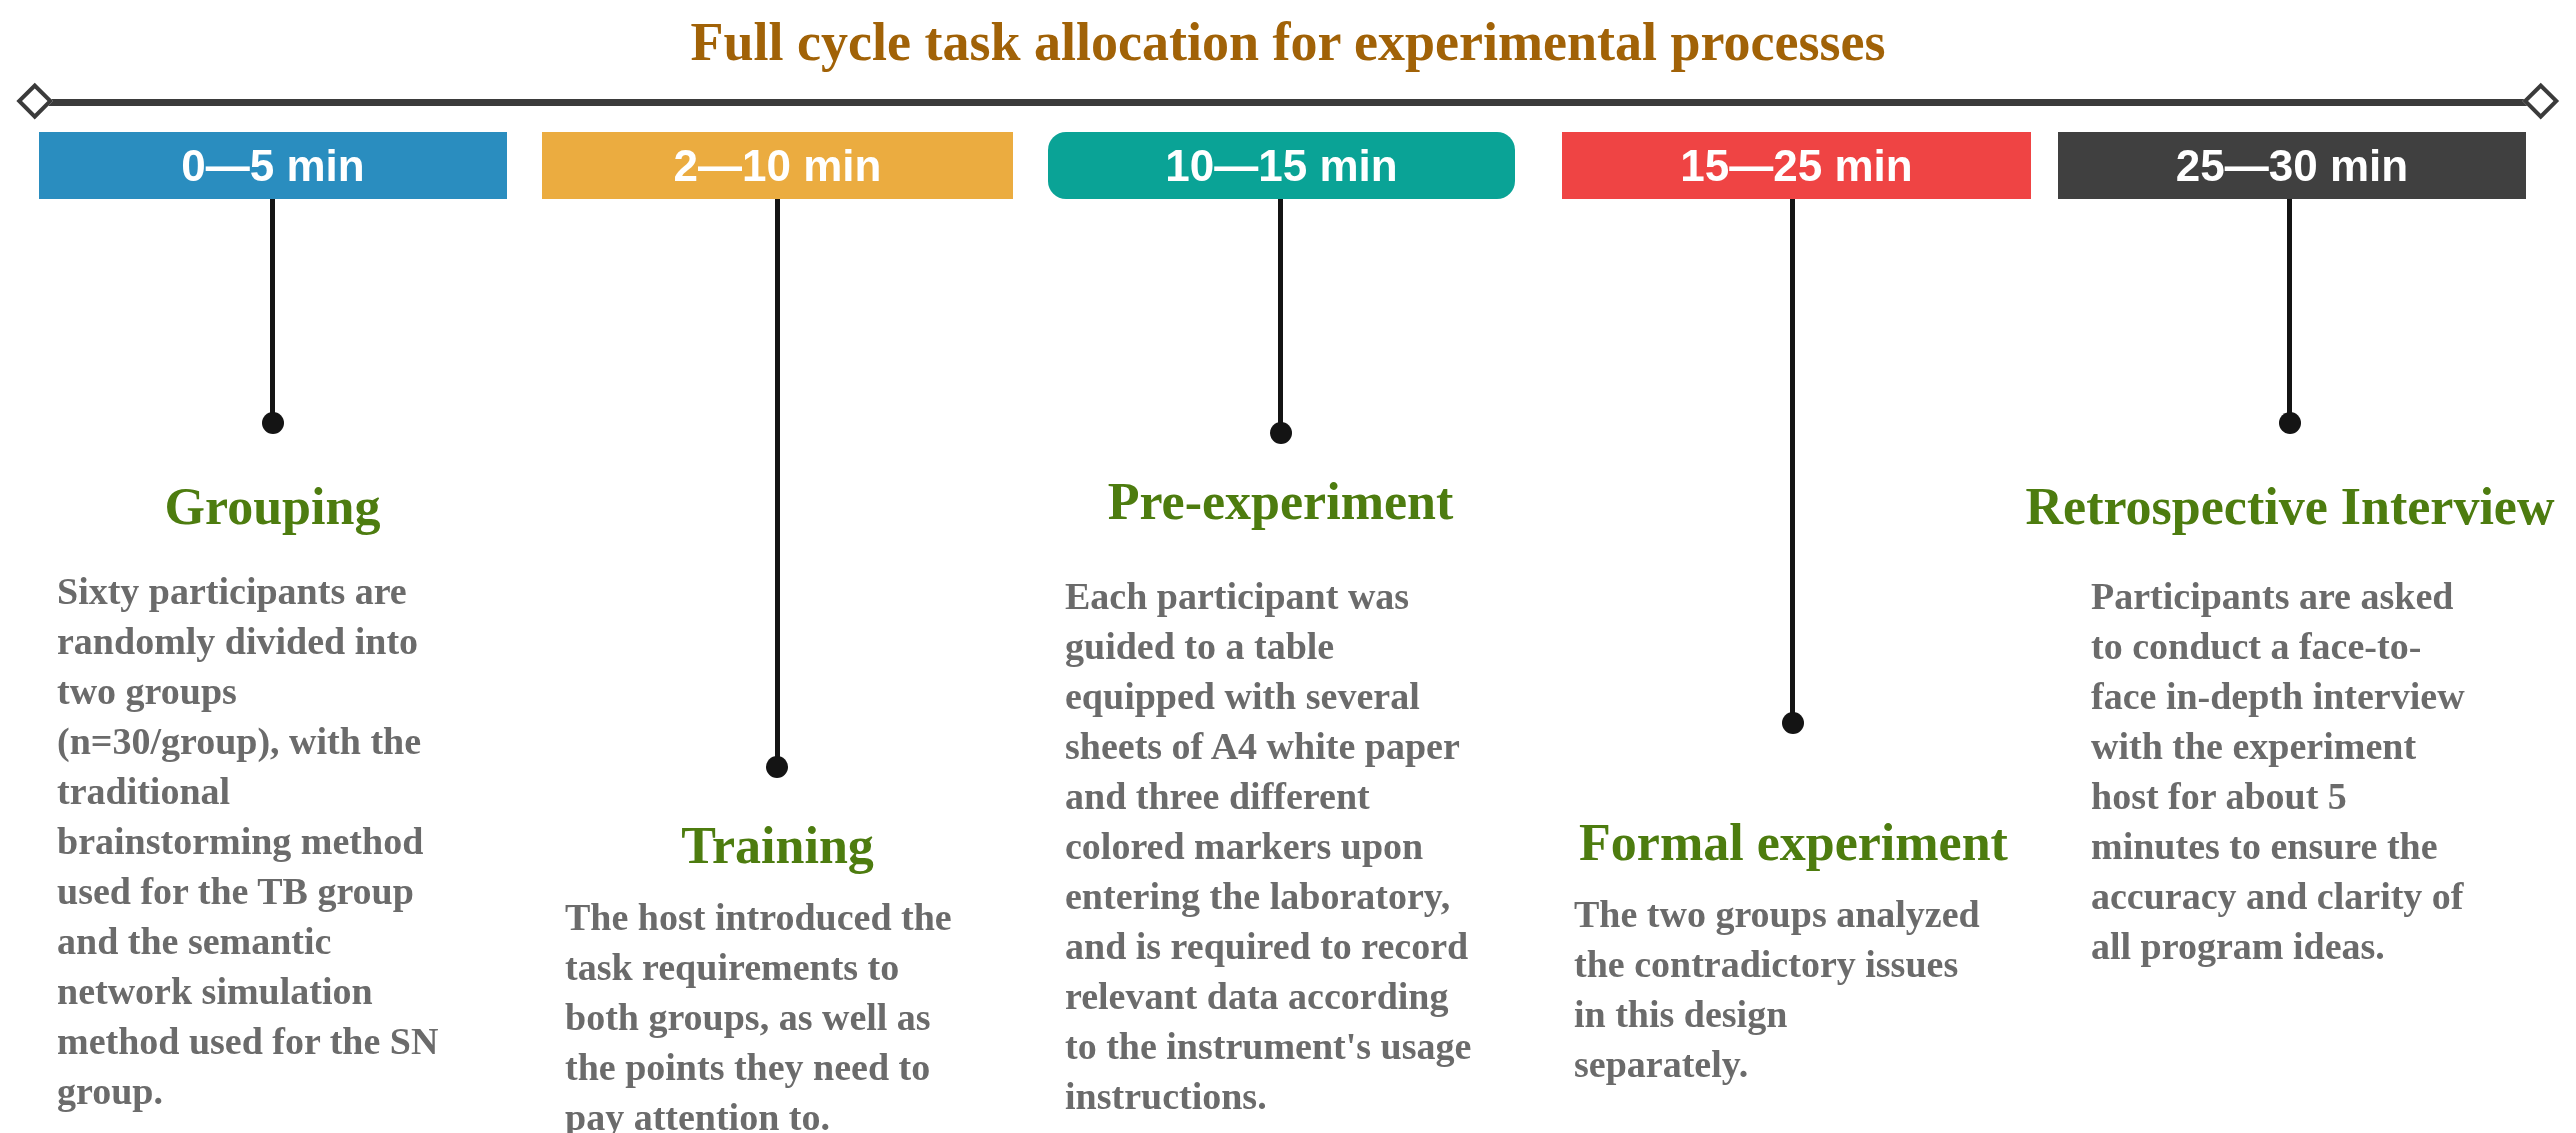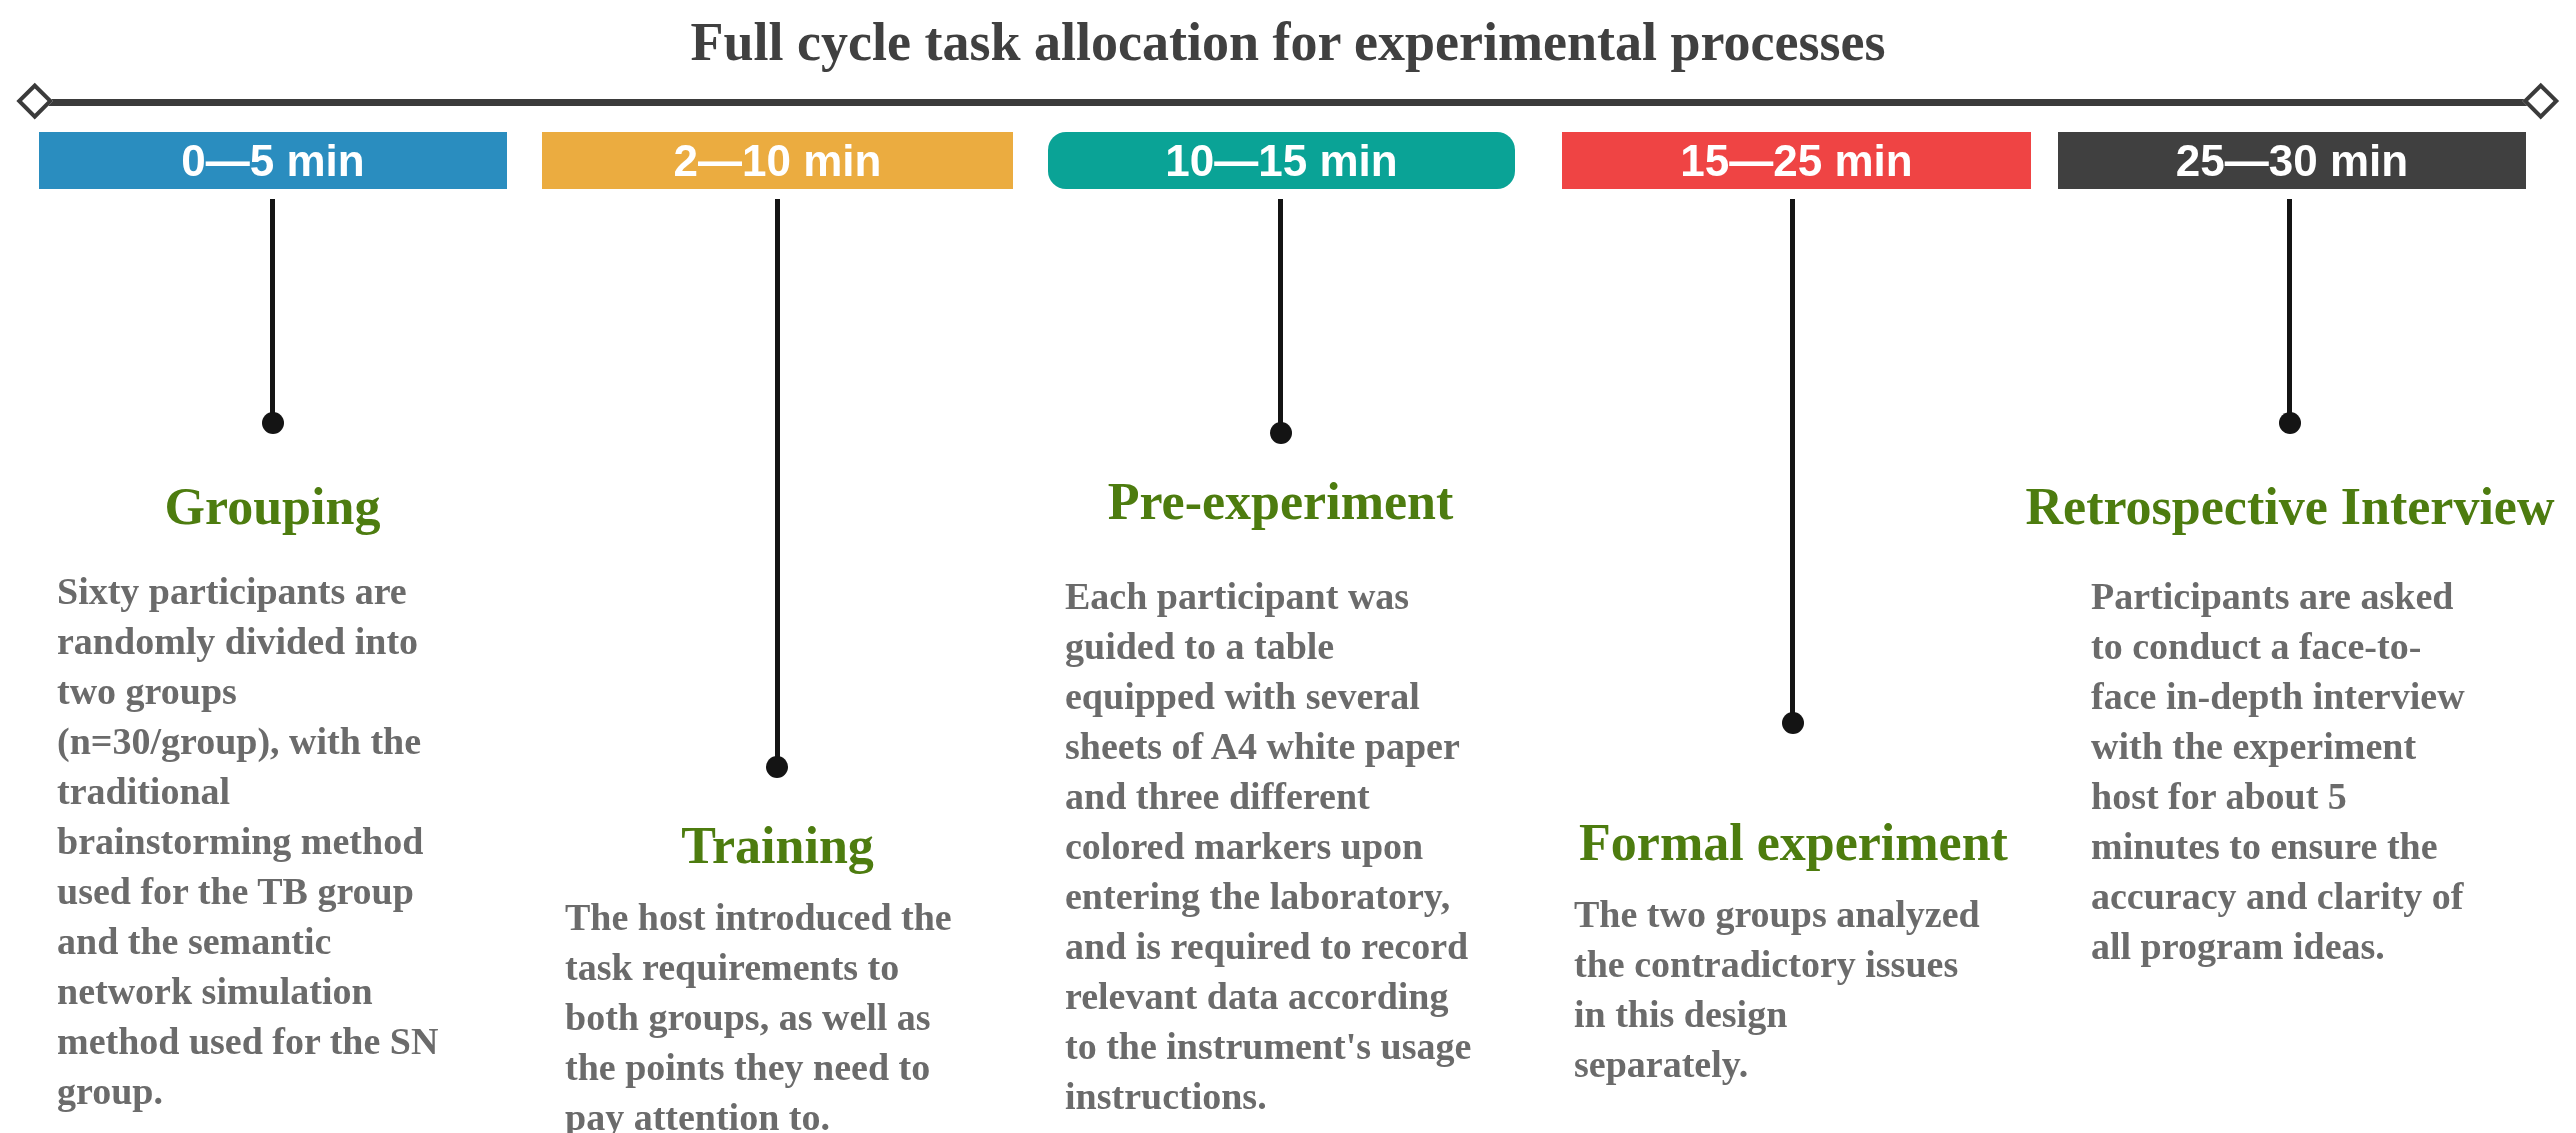--- a/index.html
+++ b/index.html
@@ -10,21 +10,21 @@
     background: #ffffff;
     overflow: hidden;
     font-family: "Liberation Serif", "DejaVu Serif", serif;
   }
   .title {
     position: absolute;
     left: 0; right: 0; top: 11px;
     text-align: center;
     font-size: 54px;
     font-weight: 700;
-    color: #404040;
+    color: #a16207;
     letter-spacing: 0px;
   }
   
   .axis-line {
     position: absolute;
     left: 35px; top: 99px;
     width: 2506px; height: 7.2px;
     background: #3b3b3b;
   }
   .diamond {
@@ -34,21 +34,21 @@
     border: 4.8px solid #3b3b3b;
     transform: rotate(45deg);
     top: 88px;
   }
   .diamond.left  { left: 21.5px; }
   .diamond.right { left: 2528px; }
 
   
   .stage-box {
     position: absolute;
-    top: 132px; height: 57px;
+    top: 132px; height: 67px;
     display: flex; align-items: center; justify-content: center;
   }
   .stage-box .time-label {
     font-family: "Liberation Sans", "DejaVu Sans", sans-serif;
     font-size: 44px;
     font-weight: 600;
     color: #ffffff;
     white-space: nowrap;
   }
   .box-s1 { left: 39px;   width: 468px; }

